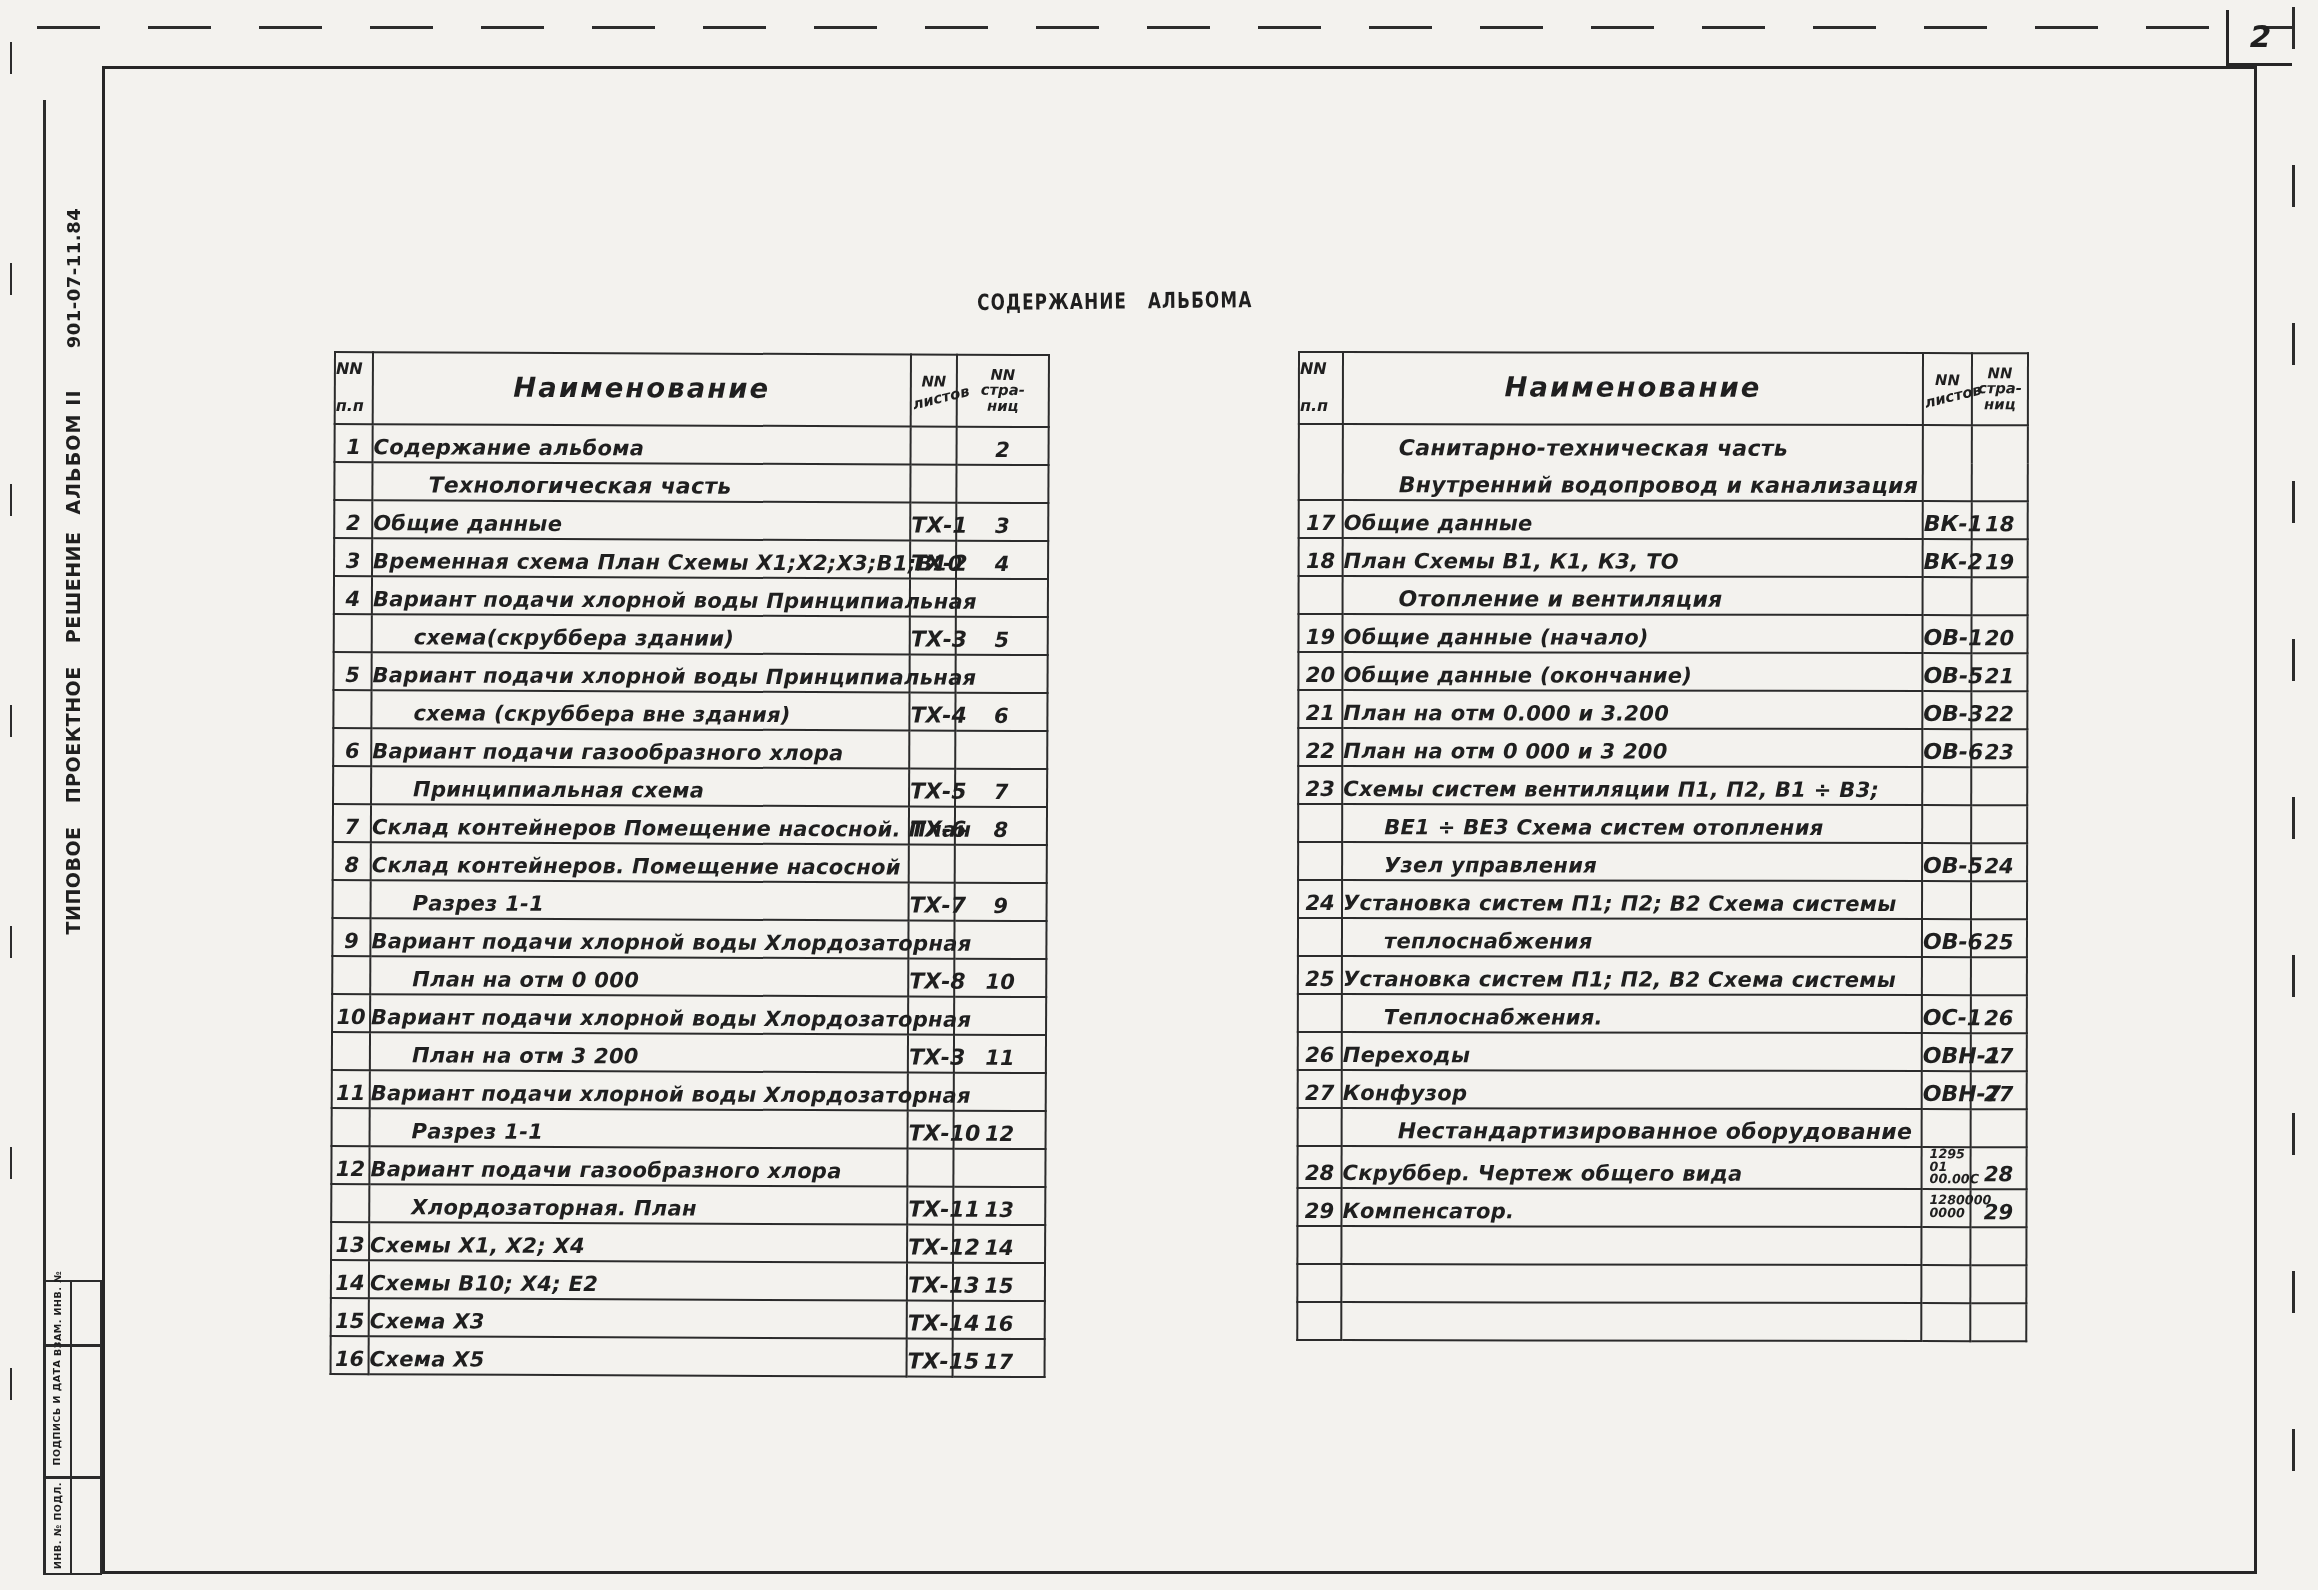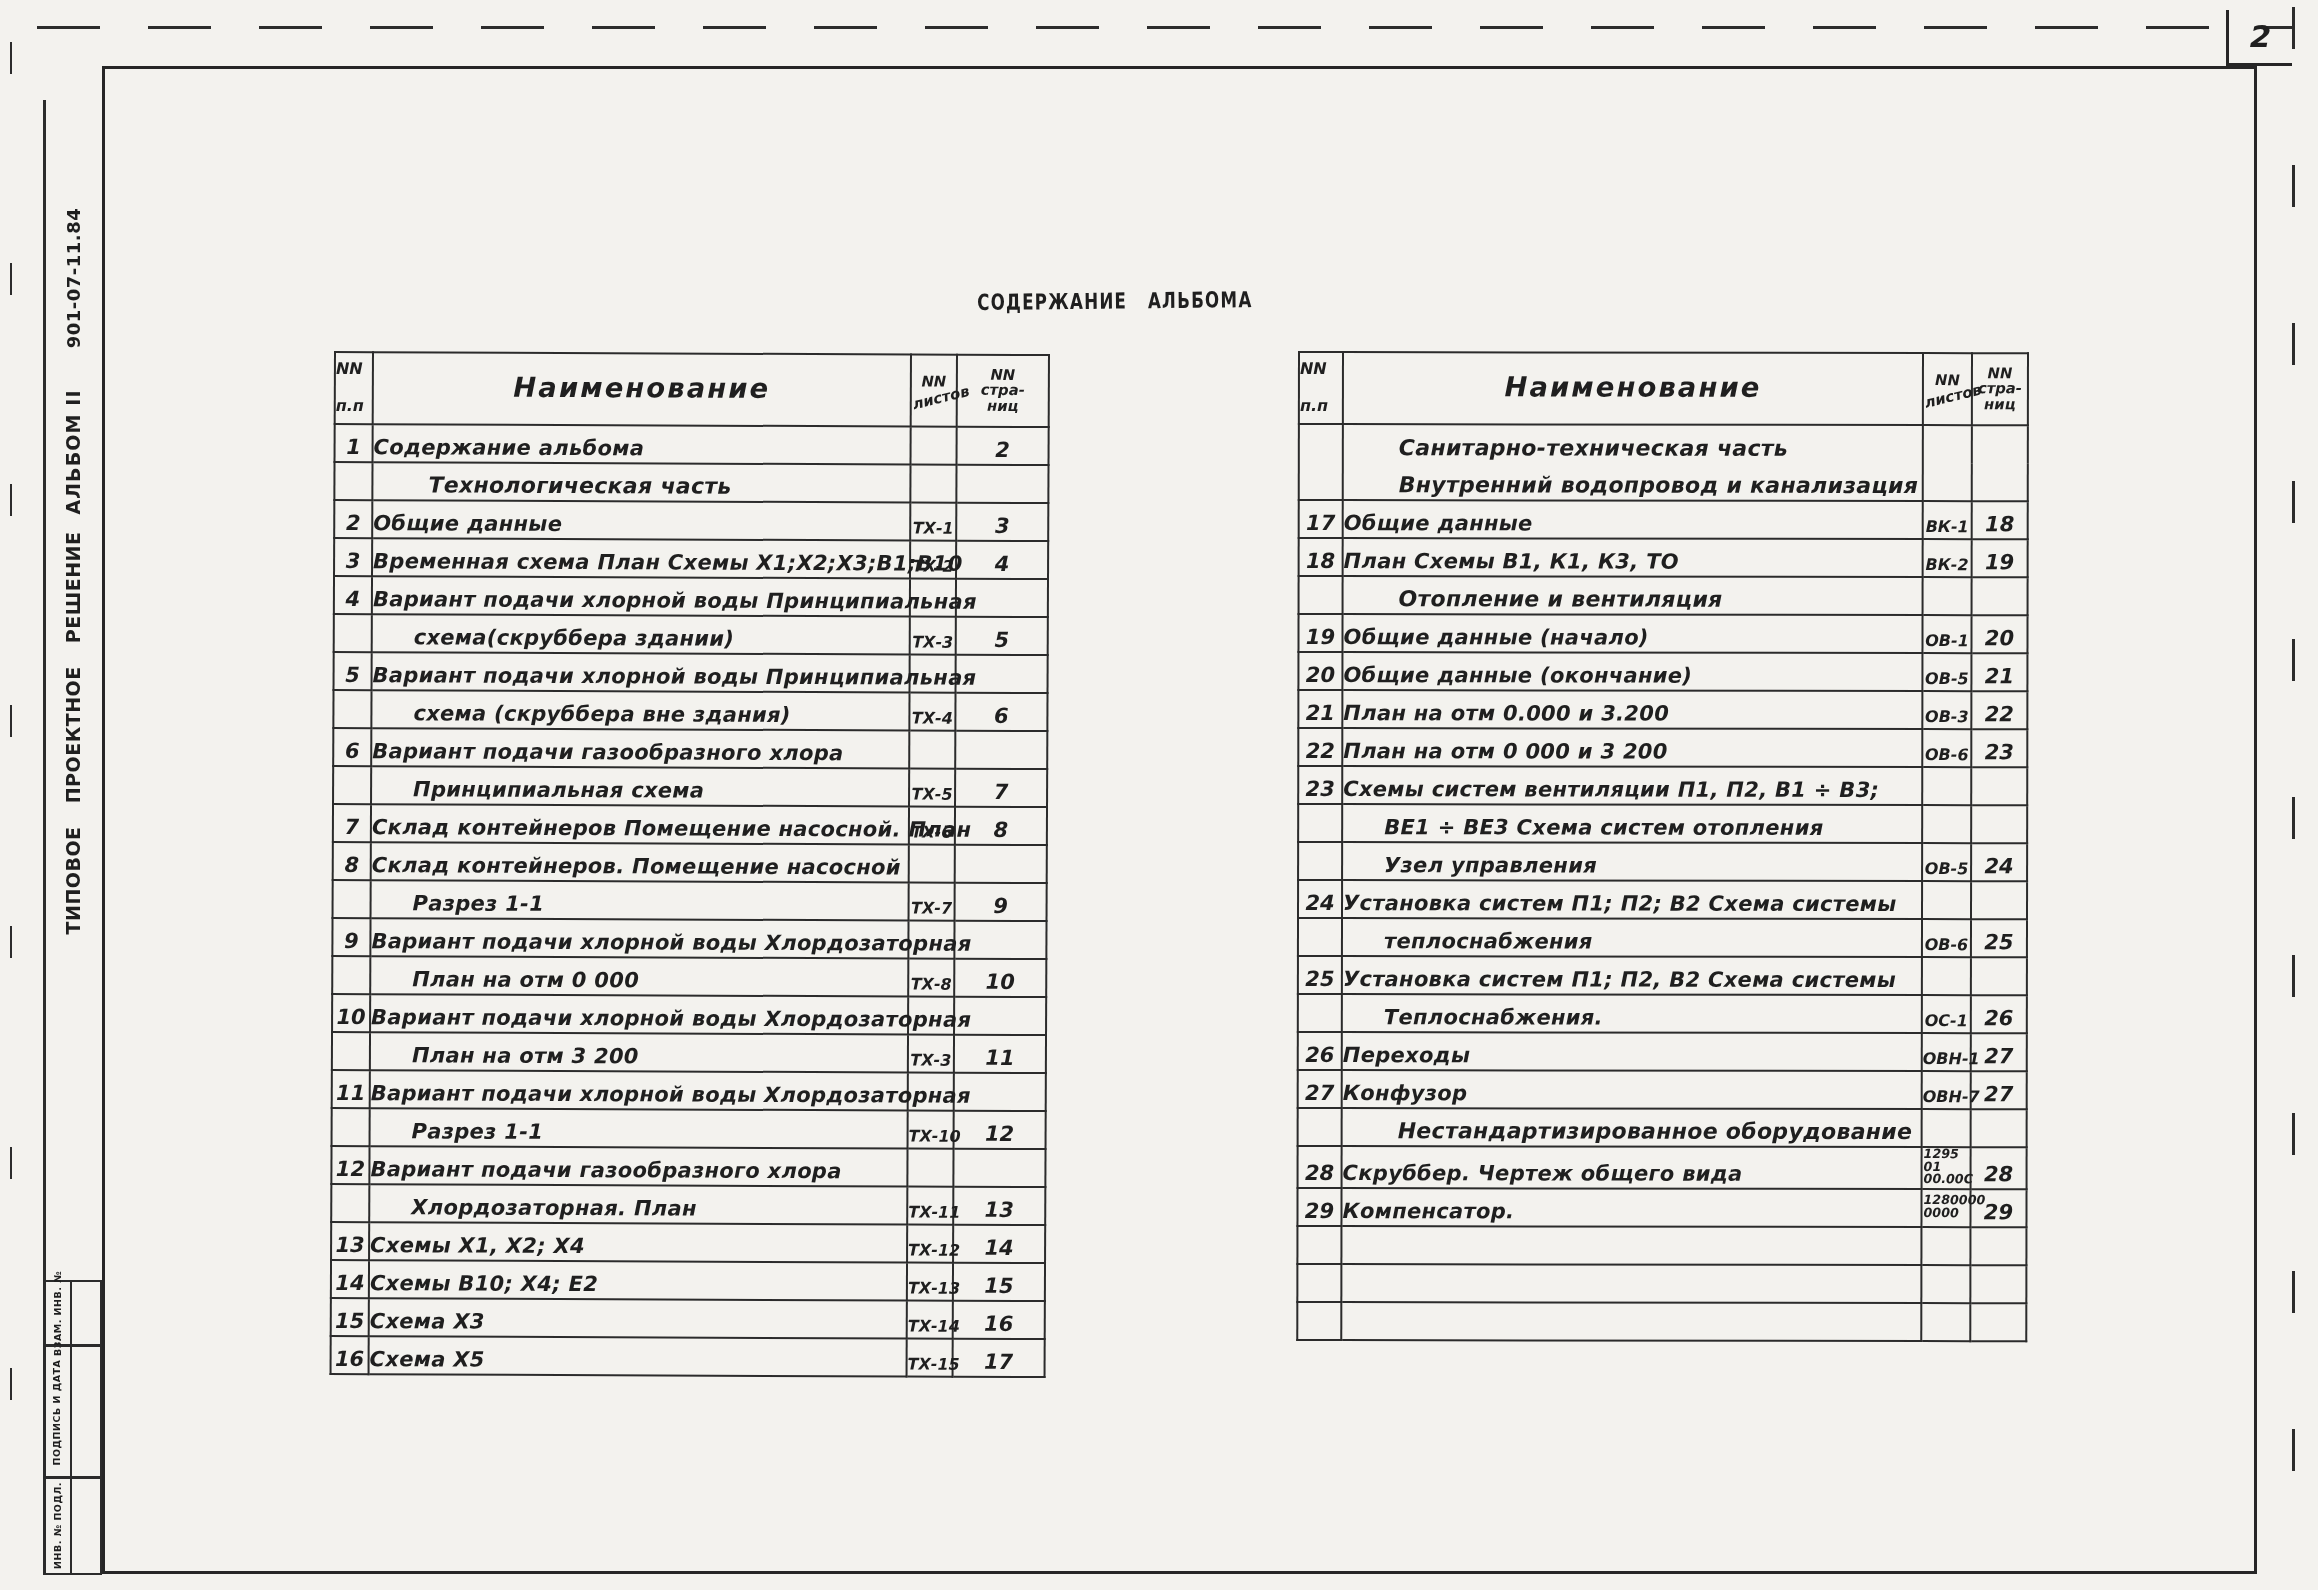--- a/index.html
+++ b/index.html
@@ -51,24 +51,24 @@
   .right-toc{left:1298px;top:351px;width:728px;transform:rotate(0.1deg);transform-origin:0 0;}
   .left-toc tbody tr{height:38px;}
   .right-toc tbody tr{height:38px;}
   tr.hdr{height:72px;}
   tr.hdr td{vertical-align:middle;}
   td.num{font-style:italic;font-weight:bold;font-size:21px;text-align:center;}
   td.name{font-style:italic;font-weight:bold;font-size:21px;white-space:nowrap;
     padding-left:13.7px;letter-spacing:0.3px;}
   td.name.cont{padding-left:41px;}
   td.name.section{padding-left:55px;font-size:22px;}
-  td.sheet{font-style:italic;font-weight:bold;font-size:16px;text-align:center;
+  td.sheet{font-style:italic;font-weight:bold;font-size:22px;text-align:center;
     white-space:nowrap;}
   td.sheet.sheet-small{font-size:12.7px;line-height:1.0;white-space:pre-line;
-    letter-spacing:0;text-align:left;padding-left:1px;vertical-align:middle;}
+    letter-spacing:0;text-align:left;padding-left:7px;vertical-align:middle;}
   td.page{font-style:italic;font-weight:bold;font-size:21px;text-align:center;}
   tr.nb td{border-bottom-style:hidden;}
   
   td.num-h{font-style:italic;font-weight:bold;font-size:16px;padding:3.2px 2.1px;}
   td.num-h .l1{margin-bottom:18px;}
   td.name-h{text-align:center;font-style:italic;font-weight:bold;font-size:27.4px;
     letter-spacing:2.1px;}
   td.sheets-h,td.pages-h{font-style:italic;font-weight:bold;font-size:14.8px;
     text-align:center;padding:2.1px 1.1px;line-height:1.05;}
   td.sheets-h .slant{transform:rotate(-14deg);display:inline-block;}

